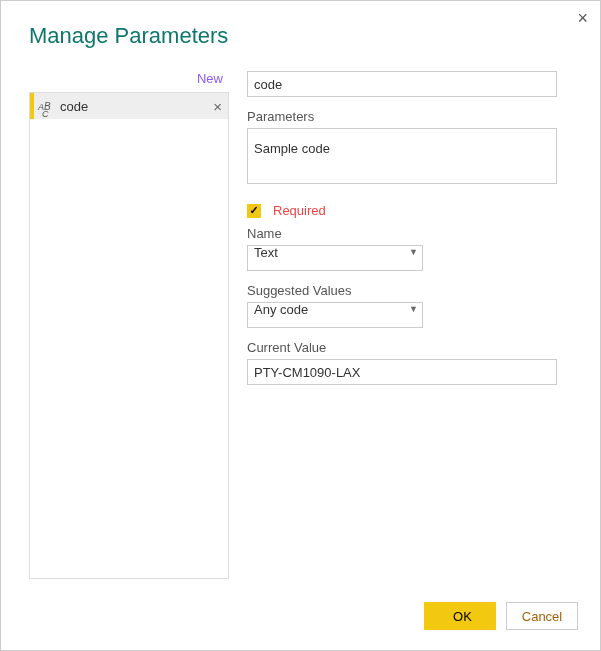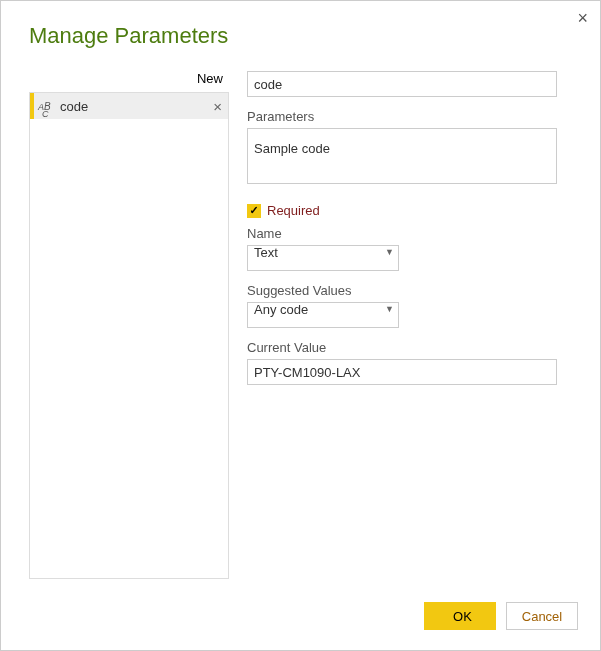--- a/index.html
+++ b/index.html
@@ -24,37 +24,37 @@
       right: 12px;
       font-size: 18px;
       color: #555;
       cursor: pointer;
       font-weight: 300;
       line-height: 1;
     }
     .title {
       font-size: 22px;
       font-weight: 300;
-      color: #4d7c0f;
+      color: #0f766e;
       padding: 22px 0 18px 28px;
     }
     .content {
       display: flex;
       padding: 0 20px 0 28px;
       gap: 18px;
       height: 512px;
     }
     .left-panel {
       width: 200px;
       display: flex;
       flex-direction: column;
     }
     .new-link {
       text-align: right;
-      color: #000000;
+      color: #8b5cf6;
       font-size: 13px;
       padding: 4px 6px 6px 0;
       cursor: pointer;
     }
     .param-list {
       border: 1px solid #ddd;
       flex: 1;
       background: #fff;
     }
     .param-item {
@@ -137,24 +137,25 @@
       display: flex;
       align-items: center;
       justify-content: center;
       font-size: 11px;
       margin-right: 6px;
       font-weight: bold;
       cursor: pointer;
       line-height: 1;
     }
     .required-label {
-      color: #7f1d1d;
+      color: #ef4444;
+      margin-left: 6px;
     }
     .select-input {
-      width: 152px;
+      width: 176px;
       height: 26px;
       border: 1px solid #ccc;
       display: flex;
       align-items: center;
       justify-content: space-between;
       padding: 0 4px 12px 6px;
       cursor: pointer;
       background: #fff;
     }
     .select-value {

